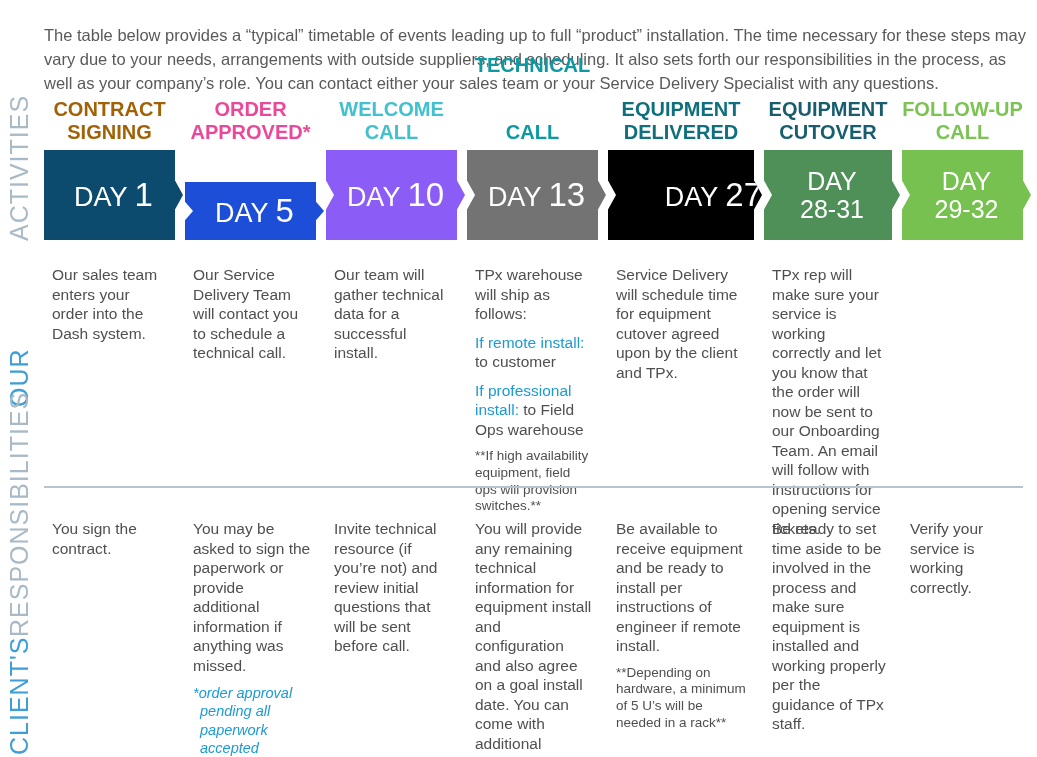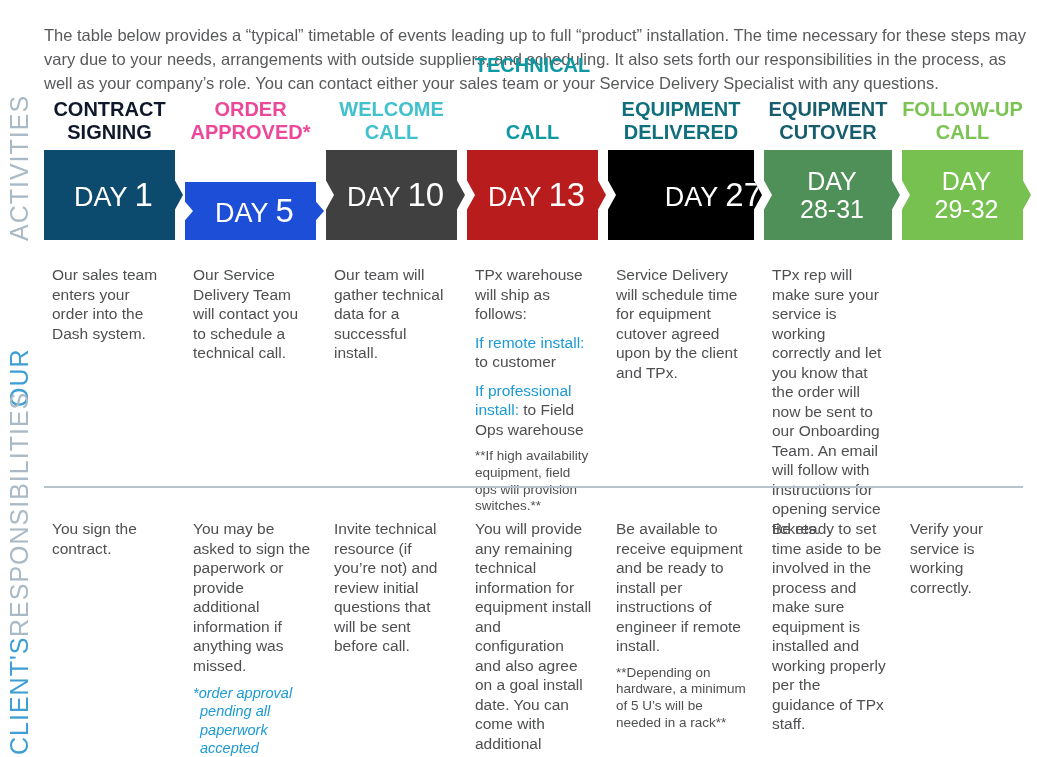--- a/index.html
+++ b/index.html
@@ -61,21 +61,21 @@
     <span style="color: rgb(61, 159, 214);">OUR</span>
     <span style="color: rgb(169, 186, 198);">ACTIVITIES</span>
   </div>
   <div class="vlabel vlabel-bottom">
     <span style="color: rgb(61, 159, 214);">CLIENT'S</span>
     <span style="color: rgb(169, 186, 198);">RESPONSIBILITIES</span>
   </div>
 
   <div class="grid">
 
-    <div class="hdr" style="color: #0f172a;">
+    <div class="hdr" style="color: #a16207;">
       <span>CONTRACT</span>
       <span>SIGNING</span>
     </div>
     <div class="hdr" style="color: #ec4899;">
       <span>ORDER</span>
       <span>APPROVED*</span>
     </div>
     <div class="hdr" style="color: rgb(65, 193, 205);">
       <span>WELCOME</span>
       <span>CALL</span>
@@ -96,24 +96,24 @@
       <span>FOLLOW-UP</span>
       <span>CALL</span>
     </div>
 
     <div class="band band--first" style="background-color: #0c4a6e;">
       <div class="day"><span class="day-word">DAY</span><span class="day-num">1</span></div>
     </div>
     <div class="band" style="background-color: #1d4ed8; margin-top: 32px;">
       <div class="day"><span class="day-word">DAY</span><span class="day-num">5</span></div>
     </div>
-    <div class="band" style="background-color: #404040;">
+    <div class="band" style="background-color: #8b5cf6;">
       <div class="day"><span class="day-word">DAY</span><span class="day-num">10</span></div>
     </div>
-    <div class="band" style="background-color: #b91c1c;">
+    <div class="band" style="background-color: #737373;">
       <div class="day"><span class="day-word">DAY</span><span class="day-num">13</span></div>
     </div>
     <div class="band" style="background-color: #000000; justify-content: flex-end;">
       <div class="day"><span class="day-word">DAY</span><span class="day-num">27</span></div>
     </div>
     <div class="band band--stack" style="background-color: rgb(79, 144, 89);">
       <div class="day">
           <span class="day-word">DAY</span>
           <span class="day-num">28-31</span>
         </div>

